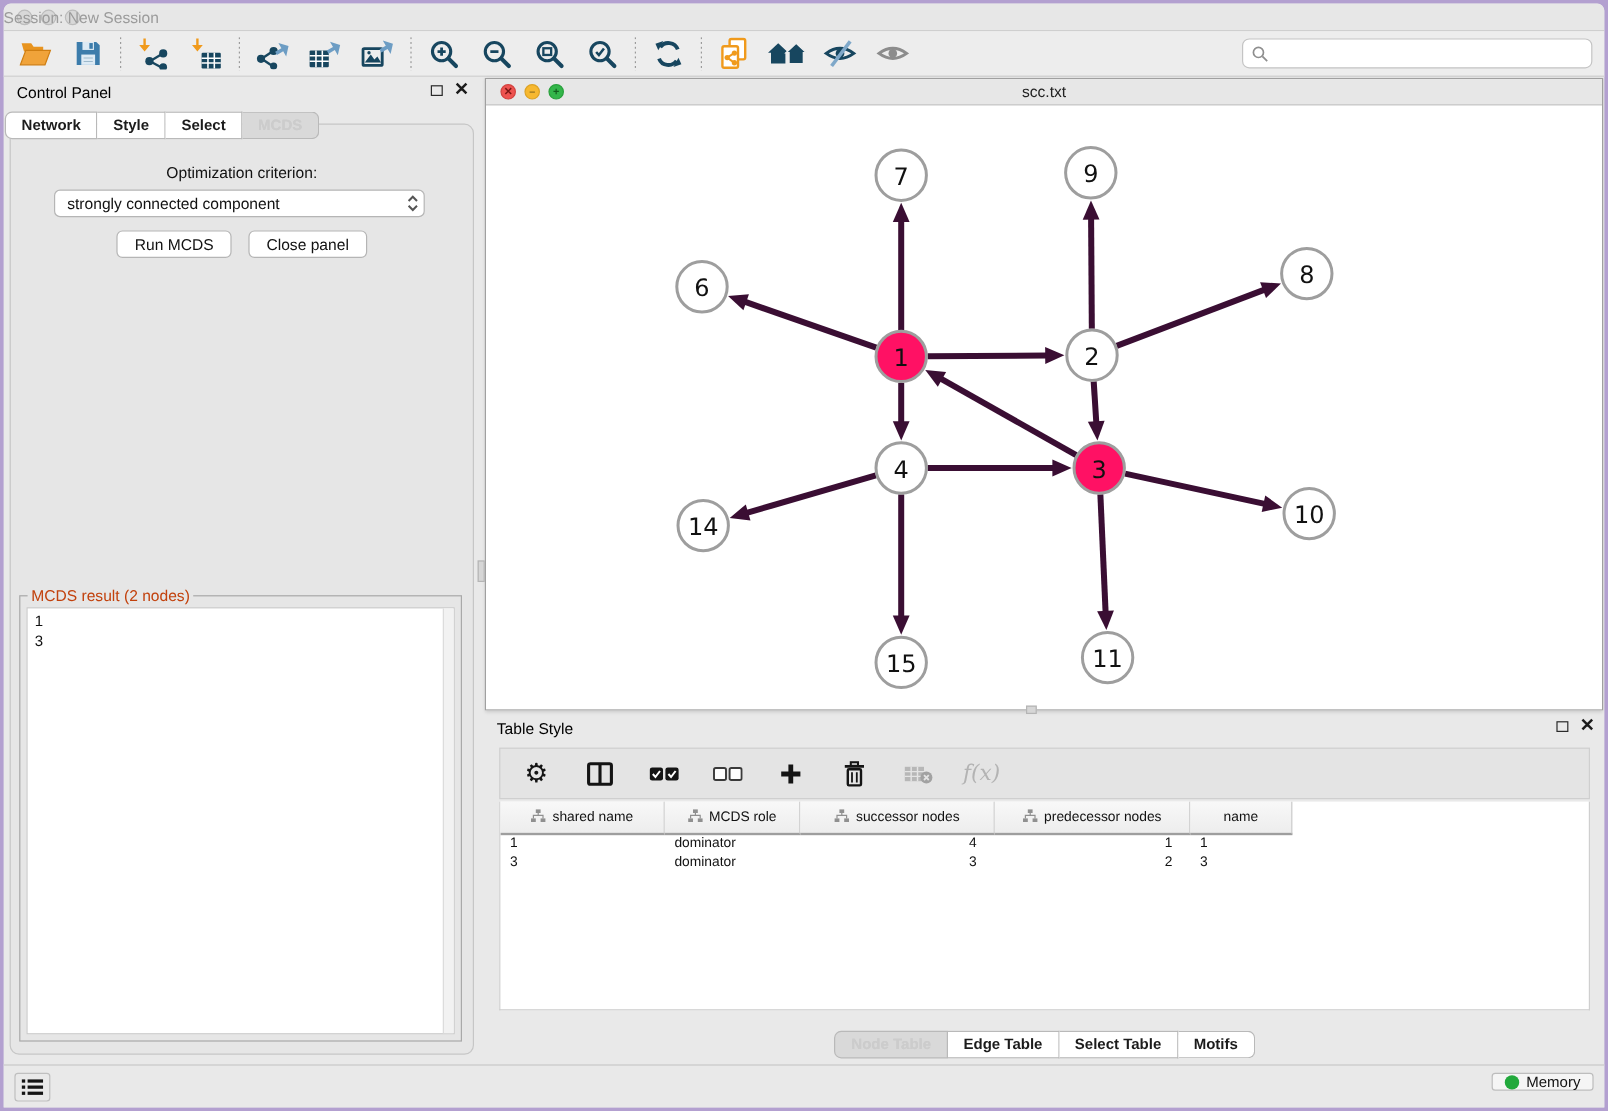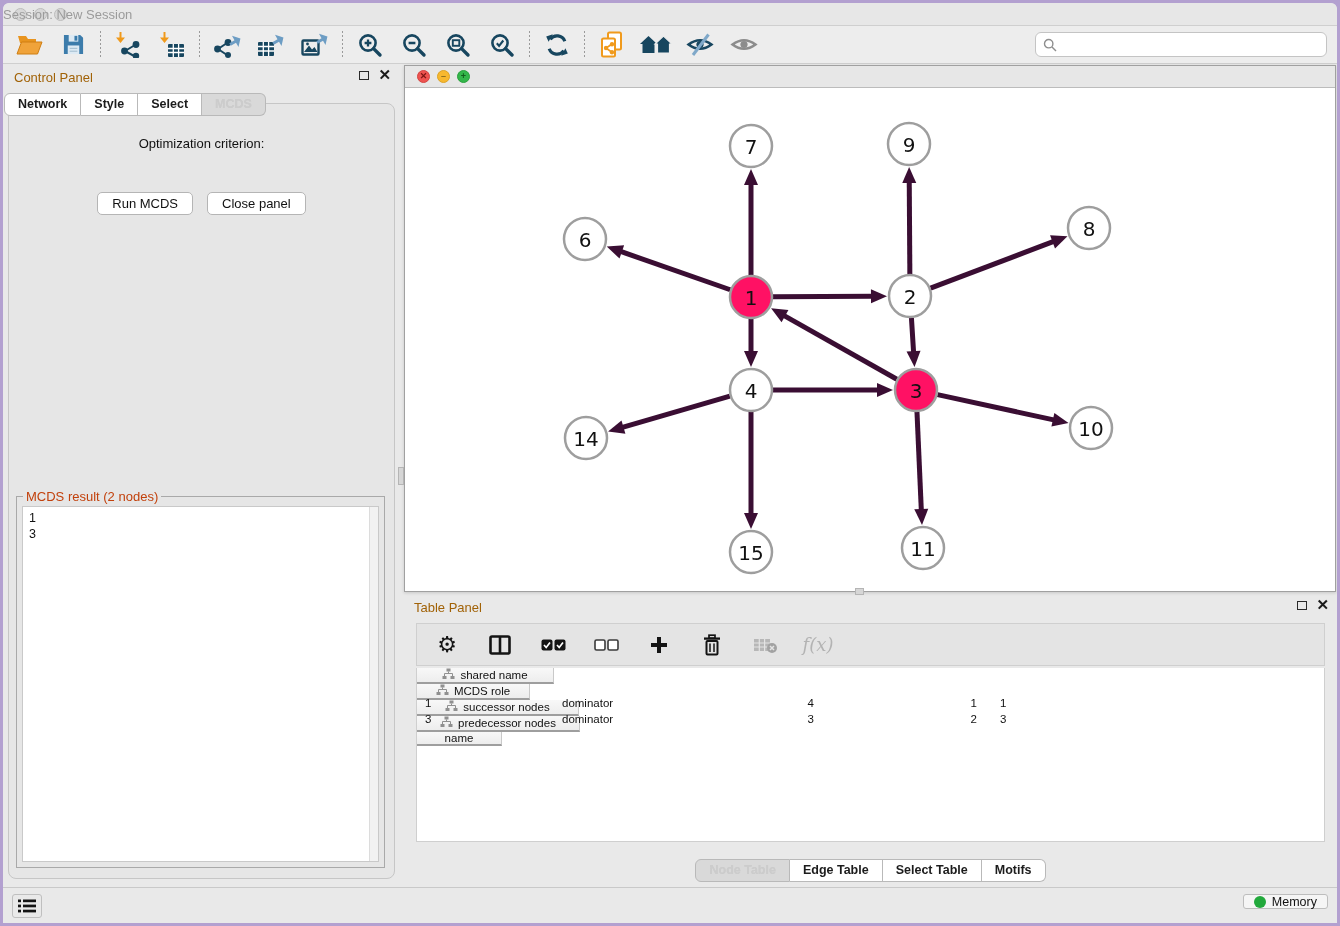--- a/index.html
+++ b/index.html
@@ -22,21 +22,21 @@
   .toolbar { height:38px; background:#ededed; border-bottom:1px solid #cfcfcf; display:flex; align-items:center; padding:0 10px; }
   .tgroup { display:flex; align-items:center; gap:12px; }
   .tsep { width:1px; height:28px; margin:0 11px; background-image:linear-gradient(#9a9a9a 40%, transparent 40%); background-size:1px 4px; }
   .ticon { width:32px; height:30px; display:flex; align-items:center; justify-content:center; cursor:default; }
   .search-field { margin-left:auto; width:292px; height:25px; background:#fff; border:1px solid #c4c4c4; border-radius:6px; display:flex; align-items:center; padding:0 7px; }
   .search-field input { border:none; outline:none; flex:1; font-size:12px; font-family:"Liberation Sans",sans-serif; background:transparent; }
 
   
   .control-panel { position:absolute; left:1px; top:62px; width:395px; height:820px; }
   .panel-head { position:relative; height:24px; }
-  .panel-head .panel-title { position:absolute; left:10px; top:5px; font-size:13px; color:#a16207; }
+  .panel-head .panel-title { position:absolute; left:10px; top:5px; font-size:13px; color:#000000; }
   .panel-btns { position:absolute; right:8px; top:5px; display:flex; gap:9px; align-items:center; }
   .float-box { width:10px; height:9px; border:1.6px solid #2a2a2a; display:inline-block; }
   .close-x { font-size:15px; font-weight:bold; color:#1a1a1a; line-height:10px; }
 
   .seg-tabs { display:flex; justify-content:flex-start; position:relative; z-index:2; margin-top:4px; }
   .seg-tab { background:#fff; border:1px solid #b9b9b9; border-left:none; padding:3px 13px 4px; font-size:12.5px; font-weight:bold; color:#1c1c1c; }
   .seg-tab:first-child { border-left:1px solid #b9b9b9; border-radius:6px 0 0 6px; }
   .seg-tab:last-child { border-radius:0 6px 6px 0; }
   .seg-tab.selected { background:#d9d9d9; color:#cccccc; text-shadow:0 0 0 #ccc; }
 
@@ -63,21 +63,21 @@
   .v-handle { position:absolute; left:395px; top:464px; width:6px; height:18px; background:#d6d6d6; border:1px solid #b5b5b5; }
   .h-handle { position:absolute; left:852px; top:585px; width:9px; height:7px; background:#d6d6d6; border:1px solid #b5b5b5; }
 
   
   .table-panel { position:absolute; left:401px; top:592px; width:933px; height:290px; }
   .tp-toolbar { position:absolute; left:12px; right:12px; top:28px; height:43px; background:#e4e4e4; border:1px solid #cfcfcf; display:flex; align-items:center; padding-left:17px; gap:27px; }
   .tp-toolbar .ticon { width:26px; }
   .gear-glyph { font-size:22px; color:#141414; line-height:1; }
   .fx { font-family:"DejaVu Serif", serif; font-style:italic; font-size:18px; color:#b3b3b3; }
   .tbl-wrap { position:absolute; left:12px; right:12px; top:73px; height:174px; background:#fff; border:1px solid #cfcfcf; border-top:none; overflow:hidden; }
-  .tbl-header { display:flex; height:28px;flex-direction:column; }
+  .tbl-header { display:flex; height:28px; }
   .th-cell { display:flex; align-items:center; justify-content:center; gap:5px; background:linear-gradient(#f8f8f8,#ededed); border-right:1px solid #c9c9c9; border-bottom:2px solid #9e9e9e; font-size:11.5px; color:#111; }
   .tbl-row { display:flex; height:16px; }
   .td-cell { font-size:11.5px; color:#111; padding:1px 8px 0; white-space:nowrap; overflow:hidden; }
   .td-cell.right { text-align:right; padding-right:15px; }
   .tp-tabs { position:absolute; left:0; right:0; bottom:3px; display:flex; justify-content:center; }
 
   
   .status-bar { position:absolute; left:0; right:0; bottom:0; height:36px; border-top:1px solid #c9c9c9; background:#e9e9e9; }
   .list-btn { position:absolute; left:9px; top:6px; width:30px; height:24px; background:#e9e9e9; border:1px solid #bfbfbf; border-radius:3px; display:flex; align-items:center; justify-content:center; }
   .memory-btn { position:absolute; right:9px; top:6px; height:15px; background:#f5f5f5; border:1px solid #bdbdbd; border-radius:3px; display:flex; align-items:center; gap:6px; padding:0 10px; font-size:12.5px; color:#111; }
@@ -262,20 +262,29 @@
       </span>
     </div>
     <div class="seg-tabs" id="cp-tabs">
         <div class="seg-tab">Network</div>
         <div class="seg-tab">Style</div>
         <div class="seg-tab">Select</div>
         <div class="seg-tab selected">MCDS</div>
       </div>
     <div class="cp-body">
       <div class="opt-label">Optimization criterion:</div>
+      <div class="dropdown">
+        <span>strongly connected component</span>
+        <span class="stepper">
+          <svg width="12" height="15" viewBox="0 0 12 15">
+              <path d="M2.5 5.5 L6 2 L9.5 5.5" fill="none" stroke="#555" stroke-width="1.7"></path>
+              <path d="M2.5 9.5 L6 13 L9.5 9.5" fill="none" stroke="#555" stroke-width="1.7"></path>
+            </svg>
+        </span>
+      </div>
       <div class="btn-row">
         <button class="push-btn">Run MCDS</button>
         <button class="push-btn">Close panel</button>
       </div>
       <div class="result-box">
         <span class="result-legend">MCDS result (2 nodes)</span>
         <div class="result-inner">
           <pre id="mcds-result">1
 3</pre>
           <div class="vtrack"></div>
@@ -284,20 +293,21 @@
     </div>
   </div>
 
   <div class="network-window">
     <div class="net-titlebar">
       <div class="tl-group">
         <span class="tl red">✕</span>
         <span class="tl yellow">–</span>
         <span class="tl green">+</span>
       </div>
+      <div class="net-title">scc.txt</div>
     </div>
     <div class="canvas">
       <svg id="graph-svg" width="930" height="504">
           <line x1="346" y1="187" x2="346" y2="95" stroke="#3a0e33" stroke-width="5"></line>
           <polygon points="346,81 353,97 339,97" fill="#3a0e33"></polygon>
           <line x1="325.23121807335133" y1="201.7434376400866" x2="214.92931505845456" y2="163.2042185143998" stroke="#3a0e33" stroke-width="5"></line>
           <polygon points="201.71281746876906,158.5864061035458 219.12629234812235,157.2556572068219 214.5084799372684,170.4721547965074" fill="#3a0e33"></polygon>
           <line x1="367.9995649035371" y1="208.86163795658152" x2="468.0007317531422" y2="208.2326998002947" stroke="#3a0e33" stroke-width="5"></line>
           <polygon points="482.0004548735749,208.14465122721023 466.04479559390836,215.24513972809456 465.95674702082385,201.24541660766187" fill="#3a0e33"></polygon>
           <line x1="346" y1="231" x2="346" y2="265" stroke="#3a0e33" stroke-width="5"></line>
@@ -346,21 +356,21 @@
           <text x="518" y="461" text-anchor="middle" dominant-baseline="central" font-size="20" font-family="&quot;DejaVu Sans&quot;, sans-serif" fill="#111">11</text>
         </svg>
     </div>
   </div>
 
   <div class="v-handle"></div>
   <div class="h-handle"></div>
 
   <div class="table-panel">
     <div class="panel-head">
-      <span class="panel-title">Table Panel</span>
+      <span class="panel-title">Table Style</span>
       <span class="panel-btns">
         <span class="float-box"></span>
         <span class="close-x">✕</span>
       </span>
     </div>
     <div class="tp-toolbar">
       <span class="ticon">
           <span class="gear-glyph">⚙</span>
         </span>
       <span class="ticon">

